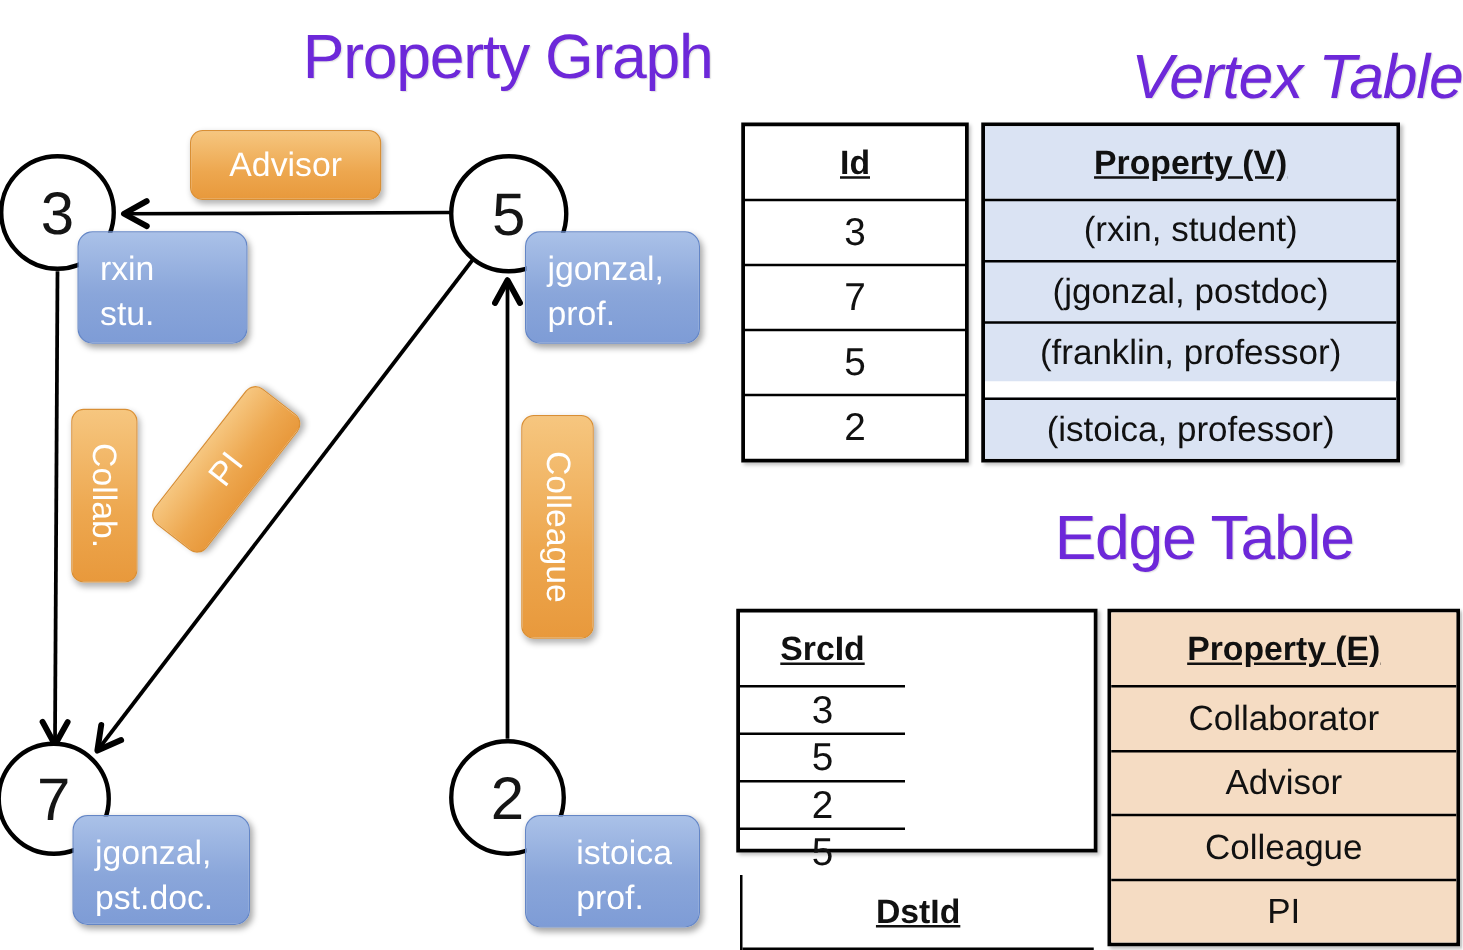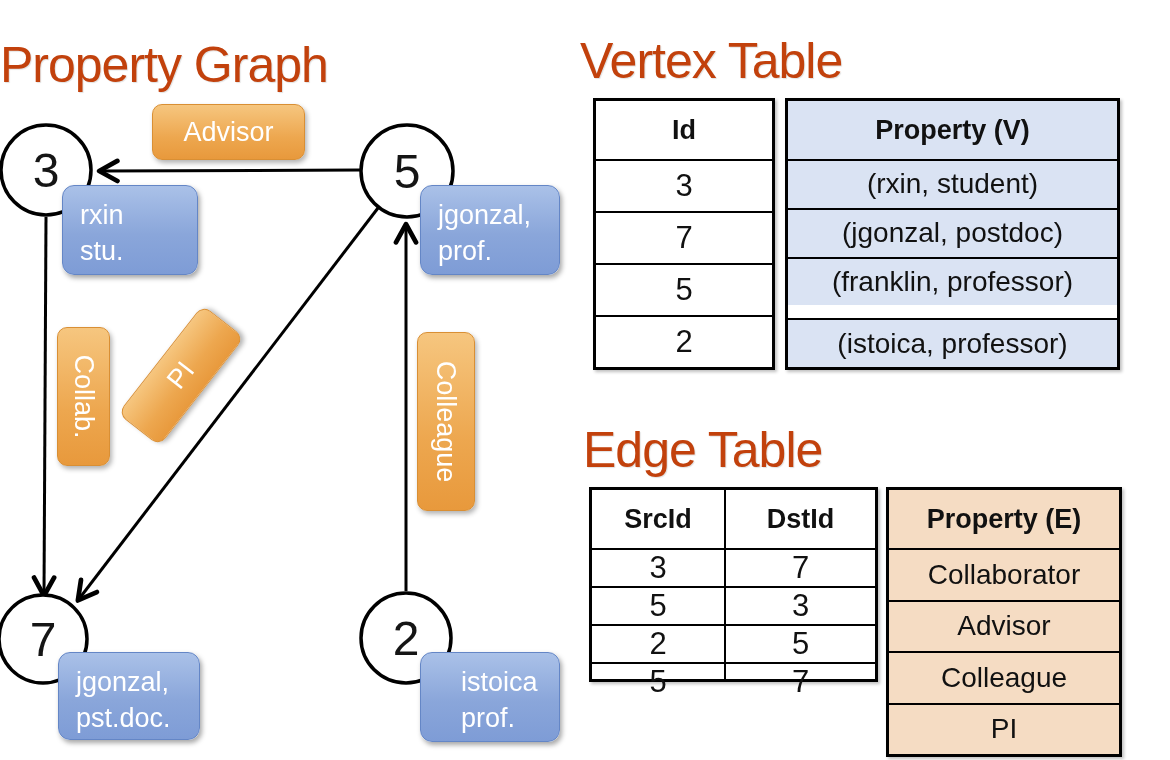--- a/index.html
+++ b/index.html
@@ -2,22 +2,22 @@
 <html><head>
 <meta charset="utf-8">
 <style>
   html,body{margin:0;padding:0;background:#ffffff;}
   body{width:1170px;height:760px;position:relative;overflow:hidden;
        font-family:"Liberation Sans", sans-serif;color:#111;}
 
   .abs{position:absolute;}
 
   
-  .big-title{font-size:50px;letter-spacing:-1px;color:#c2410c;text-align:left;
-             text-shadow:1px 1px 1px rgba(0,0,0,0.12);white-space:nowrap;margin-top:20px;}
+  .big-title{font-size:50px;letter-spacing:-1px;color:#6d28d9;text-align:right;
+             text-shadow:1px 1px 1px rgba(0,0,0,0.12);white-space:nowrap;}
 
   
   .edge-label{background:linear-gradient(180deg,#f6c67f 0%,#eda74f 60%,#e8993c 100%);
               border:1px solid #d98f34;border-radius:10px;
               box-shadow:2px 3px 5px rgba(0,0,0,0.30);
               color:#fff;display:flex;align-items:center;justify-content:center;
               font-size:27px;}
   .edge-label .vtext{transform:rotate(90deg);white-space:nowrap;}
 
   
@@ -25,21 +25,21 @@
          border:1px solid #6486c6;border-radius:12px;
          box-shadow:2px 3px 5px rgba(0,0,0,0.35);
          color:#fff;font-size:27px;line-height:1.32;padding:12px 0 0 17px;
          box-sizing:border-box;}
 
   
   .tbl-box{border:3px solid #000;box-sizing:border-box;background:#fff;
            box-shadow:2px 2px 3px rgba(0,0,0,0.25);}
   .tbl-row{box-sizing:border-box;display:flex;align-items:center;justify-content:center;
            border-top:2px solid #000;}
-  .tbl-row:first-child{border-top:none;}
+  .tbl-row:first-child{border-top:none;text-decoration:underline;}
   .hdr{font-weight:bold;font-size:27px;}
   .num{font-size:31px;}
   .ptxt{font-size:28px;}
   .blue-fill{background:#dae3f3;}
   .peach-fill{background:#f5dcc3;}
   .two-col{display:flex;}
   .two-col .col{flex:none;display:flex;flex-direction:column;}
   .two-col .col.right{border-left:2.5px solid #000;}
 </style>
 </head>
@@ -99,56 +99,56 @@
 <div class="abs vprop" style="left:58px;top:652px;width:142px;height:88px;">
   <div>jgonzal,</div>
   <div>pst.doc.</div>
 </div>
 
 <div class="abs vprop" style="left:420px;top:652px;width:140px;height:90px;padding-left:40px;">
   <div>istoica</div>
   <div>prof.</div>
 </div>
 
-<div class="abs big-title" style="left:580px;top:12px;width:590px;">Vertex Table</div>
+<div class="abs big-title" style="left:580px;top:32px;width:590px;font-style:italic;">Vertex Table</div>
 
 <div class="abs tbl-box" style="left:593px;top:98px;width:182px;height:272px;display:flex;flex-direction:column;">
   <div class="tbl-row hdr" style="height:58px;flex:none;">Id</div>
   <div class="tbl-row num" style="flex:1;">3</div>
   <div class="tbl-row num" style="flex:1;">7</div>
   <div class="tbl-row num" style="flex:1;">5</div>
   <div class="tbl-row num" style="flex:1;">2</div>
 </div>
 
 <div class="abs tbl-box" style="left:785px;top:98px;width:335px;height:272px;display:flex;flex-direction:column;text-align:right;">
   <div class="tbl-row hdr blue-fill" style="height:58px;flex:none;">Property (V)</div>
   <div class="tbl-row ptxt blue-fill" style="flex:1;">(rxin, student)</div>
   <div class="tbl-row ptxt blue-fill" style="flex:1;">(jgonzal, postdoc)</div>
   <div class="tbl-row ptxt blue-fill" style="flex:1;">(franklin, professor)</div>
   <div class="tbl-row ptxt blue-fill" style="flex:1;margin-top:13px;">(istoica, professor)</div>
 </div>
 
 <div class="abs big-title" style="left:583px;top:401px;width:500px;">Edge Table</div>
 
-<div class="abs tbl-box two-col" style="left:589px;top:487px;width:289px;height:195px;">
+<div class="abs tbl-box two-col" style="left:589px;top:487px;width:289px;height:195px;flex-direction:column;">
   <div class="col" style="width:132px;">
     <div class="tbl-row hdr" style="height:58px;flex:none;">SrcId</div>
     <div class="tbl-row num" style="flex:1;">3</div>
     <div class="tbl-row num" style="flex:1;">5</div>
     <div class="tbl-row num" style="flex:1;">2</div>
     <div class="tbl-row num" style="flex:1;">5</div>
   </div>
   <div class="col right" style="flex:1;">
     <div class="tbl-row hdr" style="height:58px;flex:none;">DstId</div>
     <div class="tbl-row num" style="flex:1;">7</div>
     <div class="tbl-row num" style="flex:1;">3</div>
     <div class="tbl-row num" style="flex:1;">5</div>
     <div class="tbl-row num" style="flex:1;">7</div>
   </div>
 </div>
 
-<div class="abs tbl-box" style="left:886px;top:487px;width:236px;height:270px;display:flex;flex-direction:column;">
+<div class="abs tbl-box" style="left:886px;top:487px;width:282px;height:270px;display:flex;flex-direction:column;">
   <div class="tbl-row hdr peach-fill" style="height:58px;flex:none;">Property (E)</div>
   <div class="tbl-row ptxt peach-fill" style="flex:1;">Collaborator</div>
   <div class="tbl-row ptxt peach-fill" style="flex:1;">Advisor</div>
   <div class="tbl-row ptxt peach-fill" style="flex:1;">Colleague</div>
   <div class="tbl-row ptxt peach-fill" style="flex:1;">PI</div>
 </div>
 
 </body></html>

